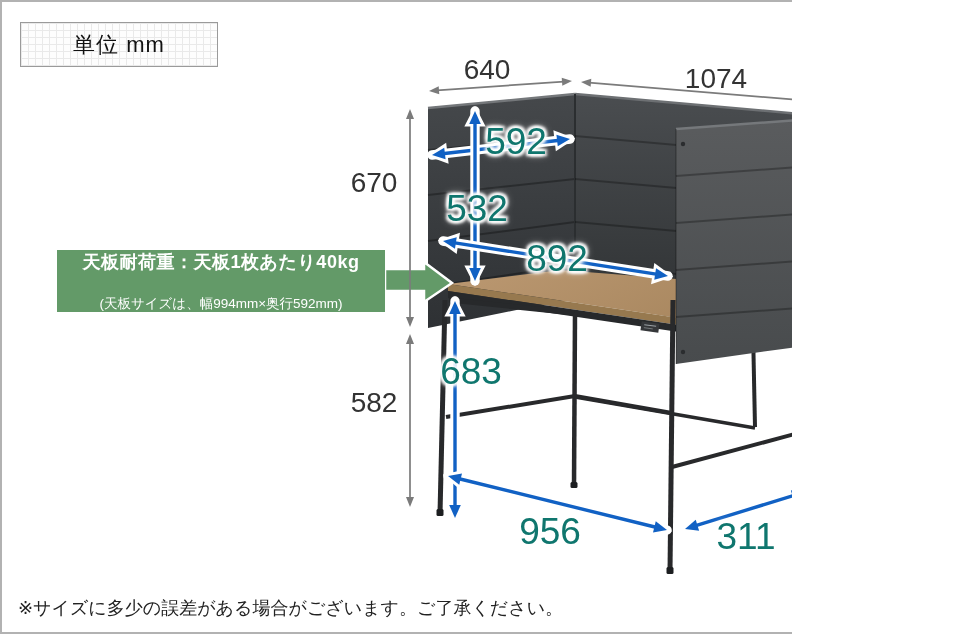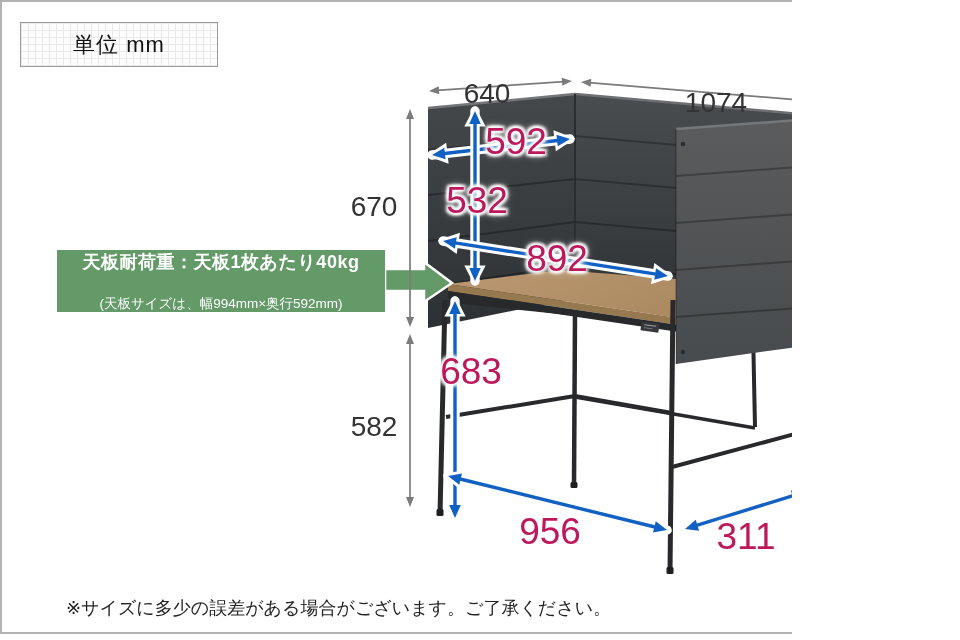--- a/index.html
+++ b/index.html
@@ -19,36 +19,36 @@
       repeating-linear-gradient(90deg,#e9e9e9 0 1px,transparent 1px 7px),
       #fdfdfd;
     display:flex;align-items:center;justify-content:center;
     font-size:22px;color:#111;letter-spacing:1px;
   }
   svg.illu{position:absolute;left:0;top:0;z-index:1;}
   .dim{
     position:absolute;transform:translate(-50%,-50%);z-index:4;
     white-space:nowrap;line-height:1;
   }
-  .dim.black{font-size:28px;color:#333;margin-top:24px;}
+  .dim.black{font-size:28px;color:#333;}
   .dim.blue{
-    font-size:37px;color:#be185d;
+    font-size:37px;color:#0f766e;
     text-shadow:0 0 3px #fff,0 0 5px #fff,2px 2px 3px #fff,-2px -2px 3px #fff,
                 2px -2px 3px #fff,-2px 2px 3px #fff,0 0 8px #fff;
   }
   .callout{
     position:absolute;left:57px;top:250px;width:328px;height:62px;z-index:4;
     background:#639a68;color:#fff;display:flex;flex-direction:column;
     align-items:center;justify-content:center;
   }
   .callout .l1{font-size:18px;font-weight:bold;letter-spacing:0.5px;}
   .callout .l2{font-size:13.5px;margin-top:21px;text-align:center;}
   .note{position:absolute;left:18px;z-index:4;font-size:18px;line-height:1;}
   .note.n1{top:573px;color:#2065c5;}
-  .note.n2{top:599px;color:#222;margin-left:48px;}
+  .note.n2{top:599px;color:#222;}
 </style>
 </head>
 <body>
 
 <div id="stage">
 
   <div class="frame"></div>
 
   <div class="unit-box">
     <span>単位 mm</span>
@@ -206,21 +206,21 @@
       </g>
   </svg>
 
   <span class="dim black" style="left:487px;top:70px">640</span>
   <span class="dim black" style="left:716px;top:79px">1074</span>
   <span class="dim black" style="left:374px;top:183px">670</span>
   <span class="dim black" style="left:374px;top:403px">582</span>
   <span class="dim black" style="left:893px;top:316px">1252</span>
 
   <span class="dim blue" style="left:516px;top:141px">592</span>
-  <span class="dim blue" style="left:477px;top:200px">532</span>
+  <span class="dim blue" style="left:477px;top:208px">532</span>
   <span class="dim blue" style="left:557px;top:258px">892</span>
   <span class="dim blue" style="left:471px;top:371px">683</span>
   <span class="dim blue" style="left:550px;top:531px">956</span>
   <span class="dim blue" style="left:746px;top:536px">311</span>
 
   <div class="callout">
     <div class="l1">天板耐荷重：天板1枚あたり40kg</div>
     <div class="l2">(天板サイズは、幅994mm×奥行592mm)</div>
   </div>
 

